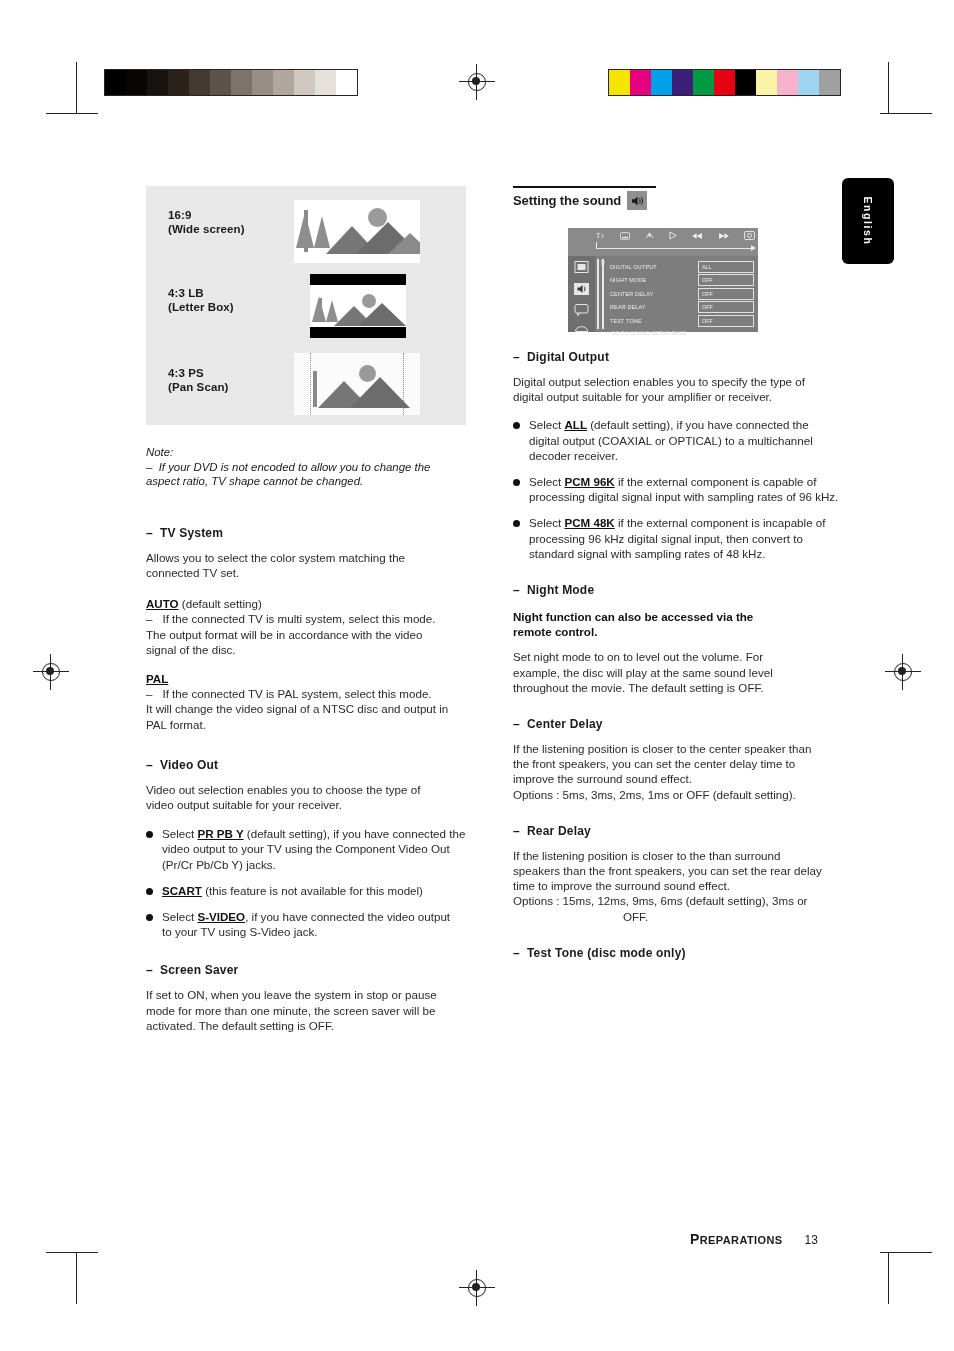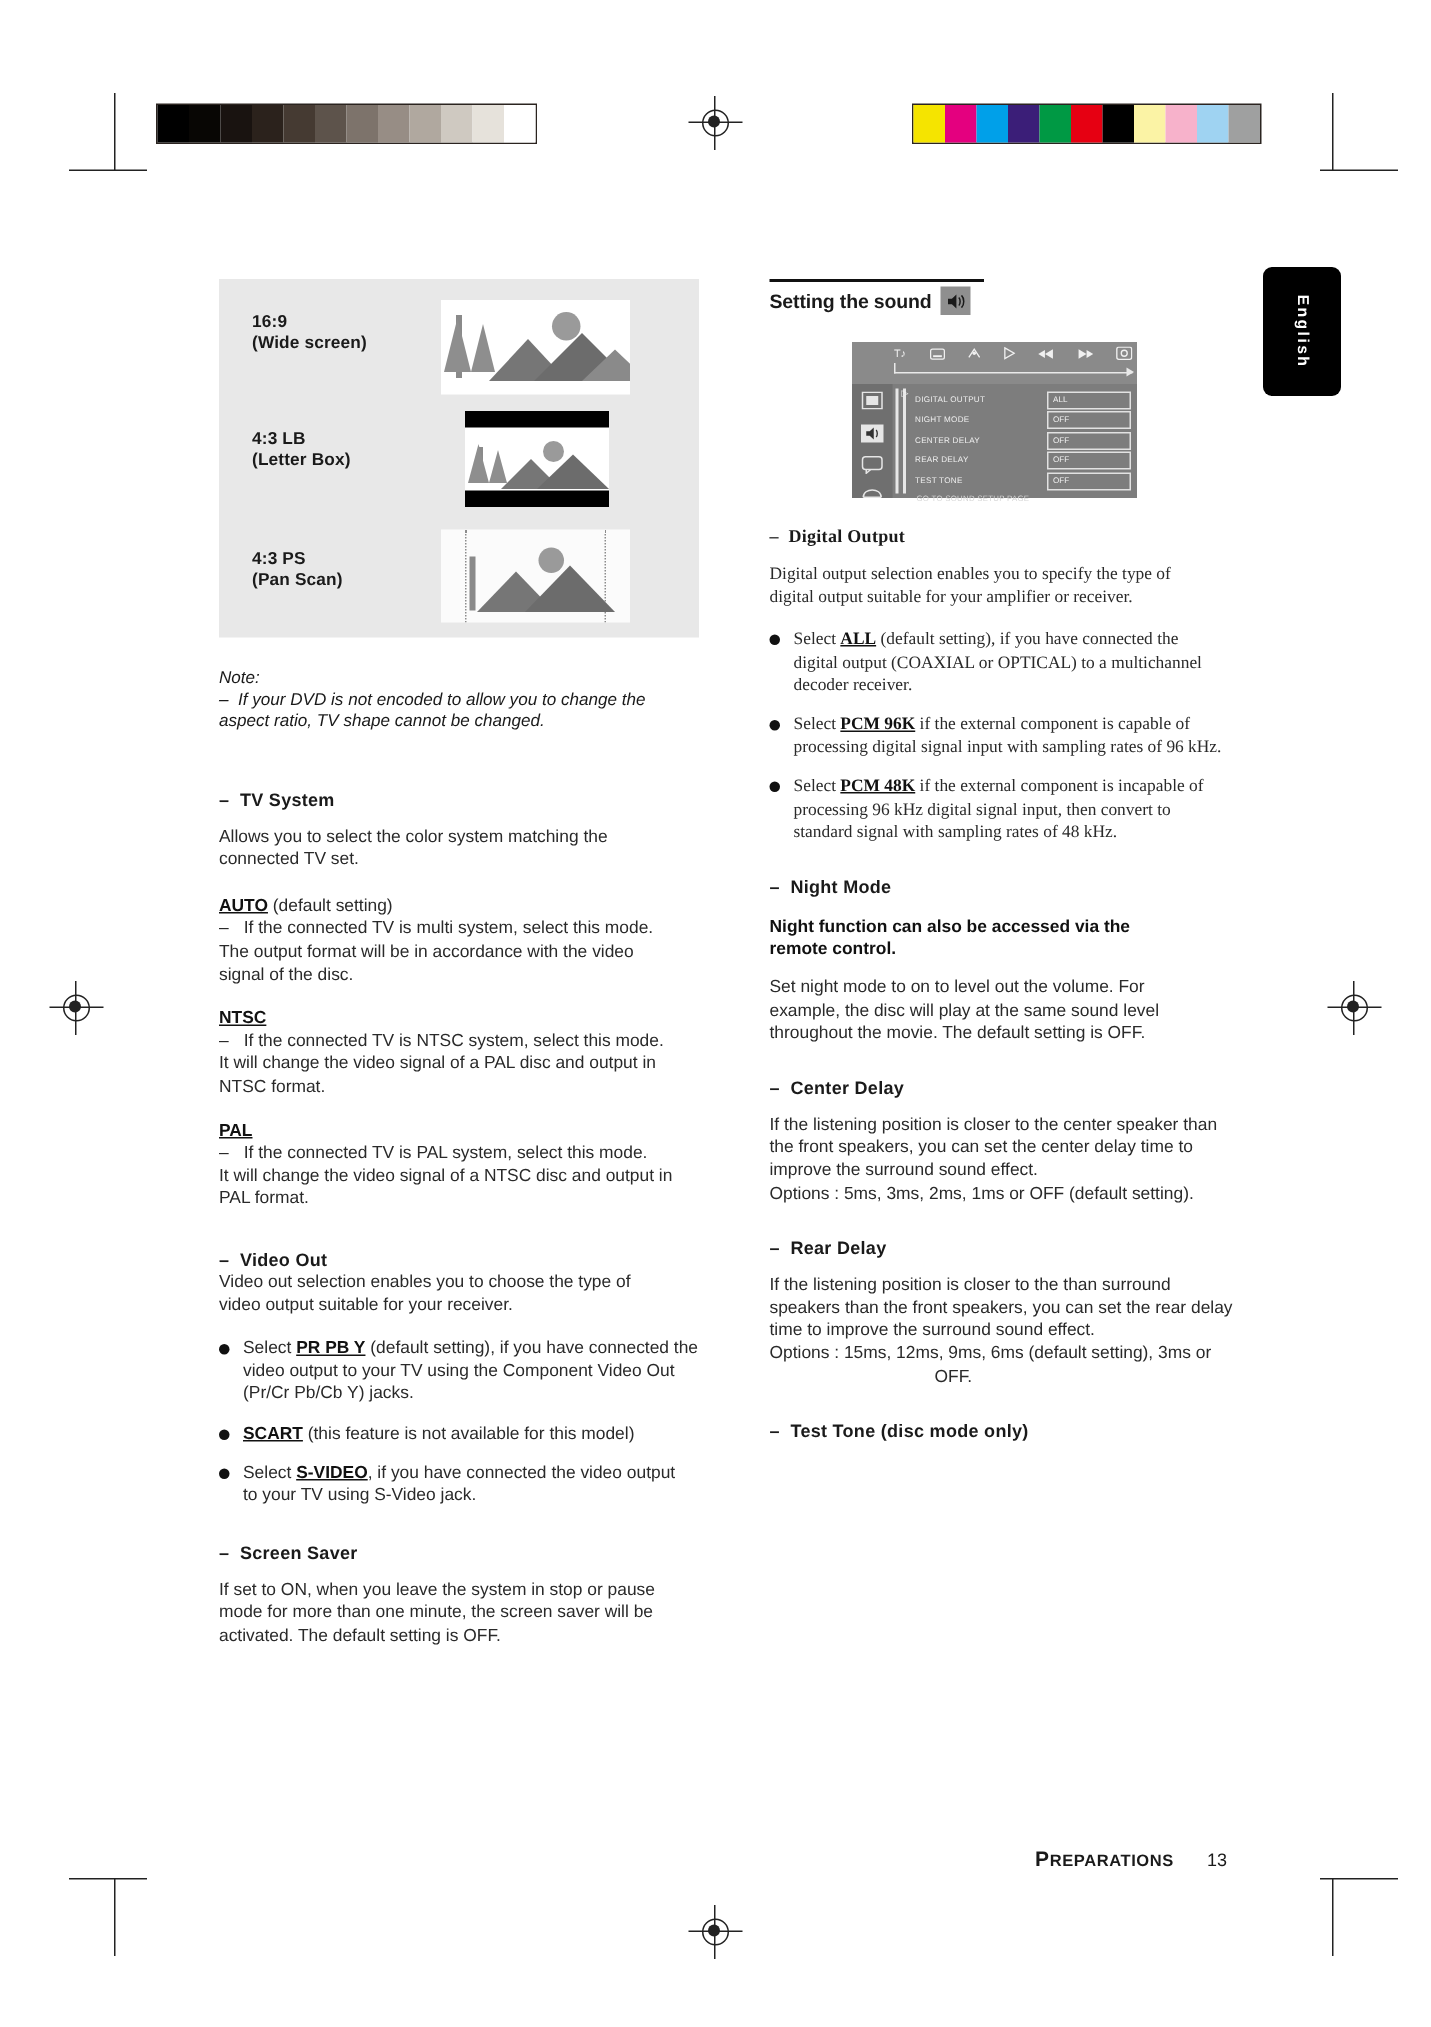--- a/index.html
+++ b/index.html
@@ -211,40 +211,34 @@
         <span>connected TV set.</span>
       </p>
 
       <p class="body" style="margin-top:16px;">
         <span class="u">AUTO</span><span> (default setting)</span><br>
         –<span class="dash"></span><span>If the connected TV is multi system, select this mode.</span><br>
         <span>The output format will be in accordance with the video</span><br>
         <span>signal of the disc.</span>
       </p>
 
-      <p class="body" style="margin-top:14px;">
-        <span class="u">NTSC</span><br>
-        –<span class="dash"></span><span>If the connected TV is NTSC system, select this mode.</span><br>
-        <span>It will change the video signal of a PAL disc and output in</span><br>
-        <span>NTSC format.</span>
-      </p>
 
       <p class="body" style="margin-top:14px;">
         <span class="u">PAL</span><br>
         –<span class="dash"></span><span>If the connected TV is PAL system, select this mode.</span><br>
         <span>It will change the video signal of a NTSC disc and output in</span><br>
         <span>PAL format.</span>
       </p>
     </div>
 
     <div style="margin-top:26px;">
       <h3 class="sec">
         –&nbsp; <span>Video Out</span>
       </h3>
-      <p class="body" style="">
+      <p class="body" style="margin-top:10px;">
         <span>Video out selection enables you to choose the type of</span><br>
         <span>video output suitable for your receiver.</span>
       </p>
 
       <div class="bullet-row" style="margin-top:14px;">
         <div class="bullet"></div>
         <p class="body">
           <span>Select </span><span class="u">PR PB Y</span><span> (default setting), if you have connected the</span><br>
           <span>video output to your TV using the Component Video Out</span><br>
           <span>(Pr/Cr Pb/Cb Y) jacks.</span>
@@ -368,21 +362,21 @@
           <div class="osd-line">
             <div class="osd-label">TEST TONE</div>
             <div class="osd-val">OFF</div>
           </div>
           <div class="osd-foot">GO TO SOUND SETUP PAGE</div>
         </div>
       </div>
       <div class="osd-caret">▷</div>
     </div>
 
-    <div style="margin-top:18px;font-family:Liberation Serif, serif;">
+    <div style="margin-top:18px;">
       <h3 class="sec">
         –&nbsp; <span>Digital Output</span>
       </h3>
       <p class="body" style="margin-top:10px;">
         <span>Digital output selection enables you to specify the type of</span><br>
         <span>digital output suitable for your amplifier or receiver.</span>
       </p>
 
       <div class="bullet-row" style="margin-top:13px;">
         <div class="bullet"></div>

